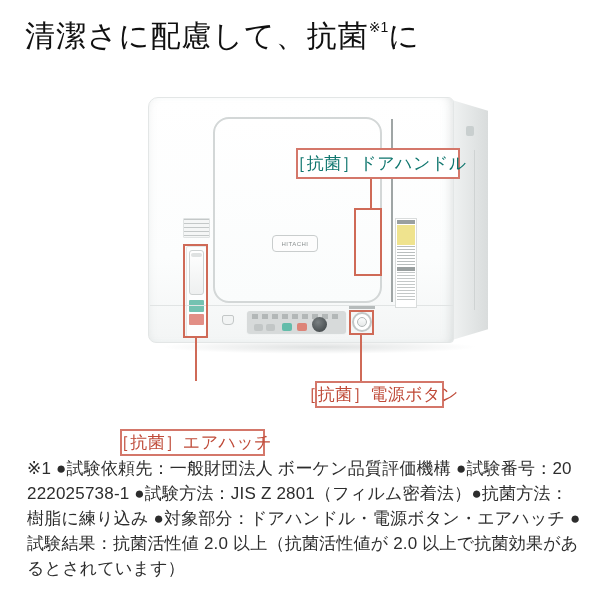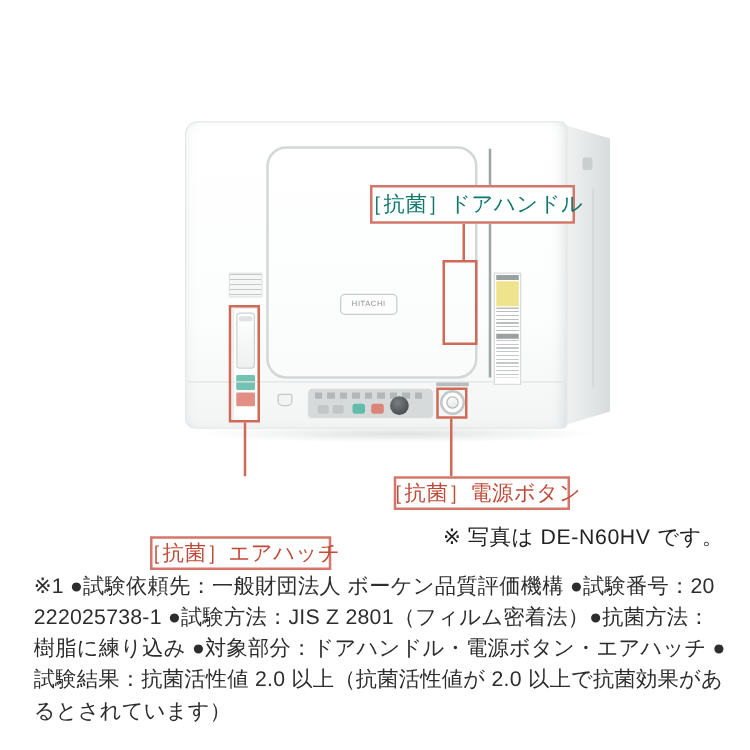--- a/index.html
+++ b/index.html
@@ -94,34 +94,35 @@
     display:flex; align-items:center; justify-content:center;
     font-size:17px; letter-spacing:.5px; white-space:nowrap; }
   .rect-door-handle { left:354px; top:208px; width:28px; height:68px; }
   .rect-air-hatch   { left:183px; top:244px; width:25px; height:94px; }
   .rect-power       { left:349px; top:310px; width:25px; height:25px; }
   .line-door-handle { left:370px; top:179px; height:29px; }
   .line-air-hatch   { left:195px; top:338px; height:43px; }
   .line-power       { left:360px; top:335px; height:46px; }
   .label-door-handle { left:296px; top:148px; width:164px; height:31px; }
   .label-air-hatch   { left:120px; top:381px; width:145px; height:27px; }
-  .label-power       { left:315px; top:381px; width:141px; height:27px; }
+  .label-power       { left:315px; top:381px; width:129px; height:27px; }
 
   
   .caption { position:absolute; right:21px; top:418px; font-size:17px; color:#222222;
     letter-spacing:.5px; }
   .footnote { position:absolute; left:27px; top:456px; width:554px;
     font-size:17px; line-height:25px; color:#2d2d2d; letter-spacing:.2px;
     text-align:left; word-break:break-all; }
 </style>
 </head>
 <body>
 
 <div class="stage">
 
+  <h1 class="heading"><span>清潔さに配慮して、抗菌</span><span class="sup">※1</span><span>に</span></h1>
 
   <div>
     <div class="body-shadow"></div>
     <div class="side-face"></div>
     <div class="side-seam"></div>
     <div class="side-mark"></div>
     <div class="front-face"></div>
     <div class="door"></div>
     <div class="door-seam"></div>
     <div class="brand-plate">HITACHI</div>
@@ -164,16 +165,15 @@
 
     <div class="ann-rect rect-air-hatch" style="border-color: rgb(207, 106, 87);"></div>
     <div class="ann-line line-air-hatch" style="background: rgb(207, 106, 87);"></div>
     <div class="ann-label label-air-hatch" style="border-color: rgb(212, 119, 106); color: rgb(191, 74, 56); margin-top: 48px;">［抗菌］エアハッチ</div>
 
     <div class="ann-rect rect-power" style="border-color: rgb(207, 106, 87);"></div>
     <div class="ann-line line-power" style="background: rgb(207, 106, 87);"></div>
     <div class="ann-label label-power" style="border-color: rgb(212, 119, 106); color: rgb(191, 74, 56);">［抗菌］電源ボタン</div>
   </div>
 
-  <div class="caption">※ 写真は DE-N60HV です。</div>
 
   <div class="footnote">※1 ●試験依頼先：一般財団法人 ボーケン品質評価機構 ●試験番号：20222025738-1 ●試験方法：JIS Z 2801（フィルム密着法）●抗菌方法：樹脂に練り込み ●対象部分：ドアハンドル・電源ボタン・エアハッチ ●試験結果：抗菌活性値 2.0 以上（抗菌活性値が 2.0 以上で抗菌効果があるとされています）</div>
 </div>
 
 </body></html>

